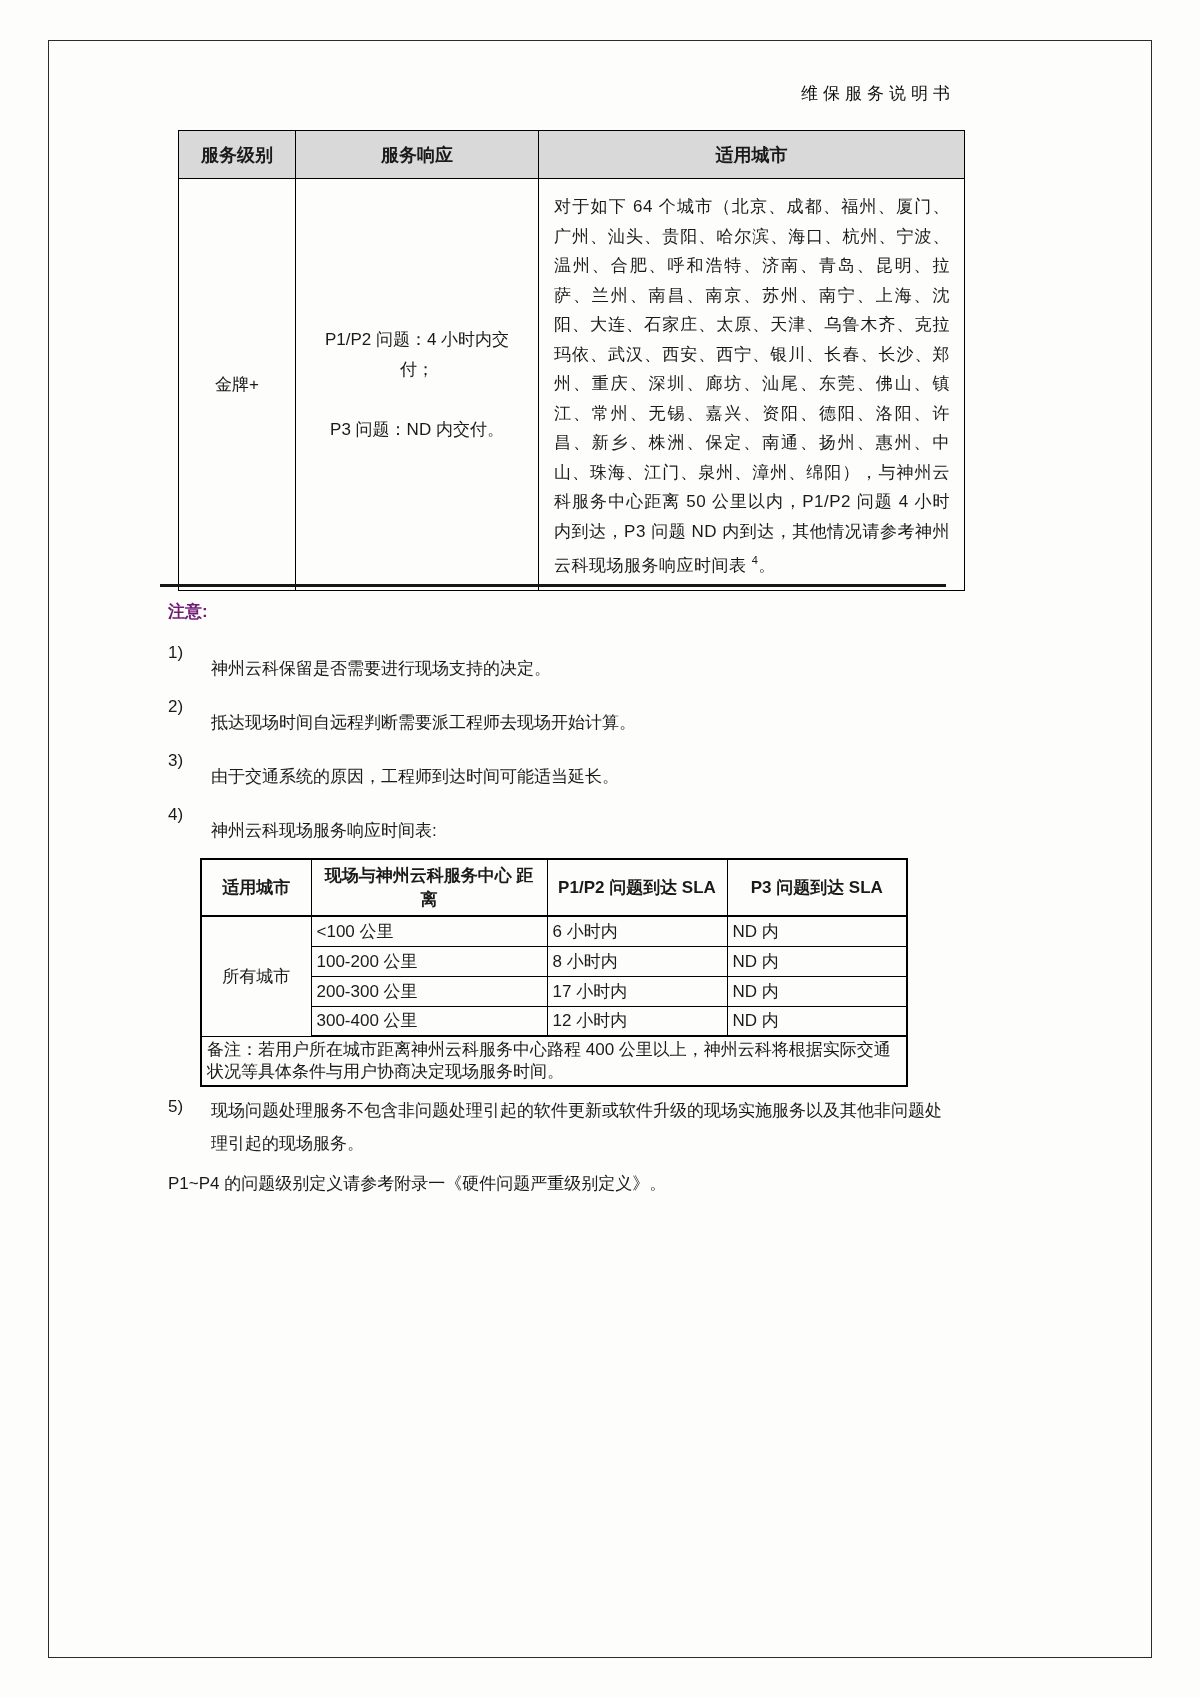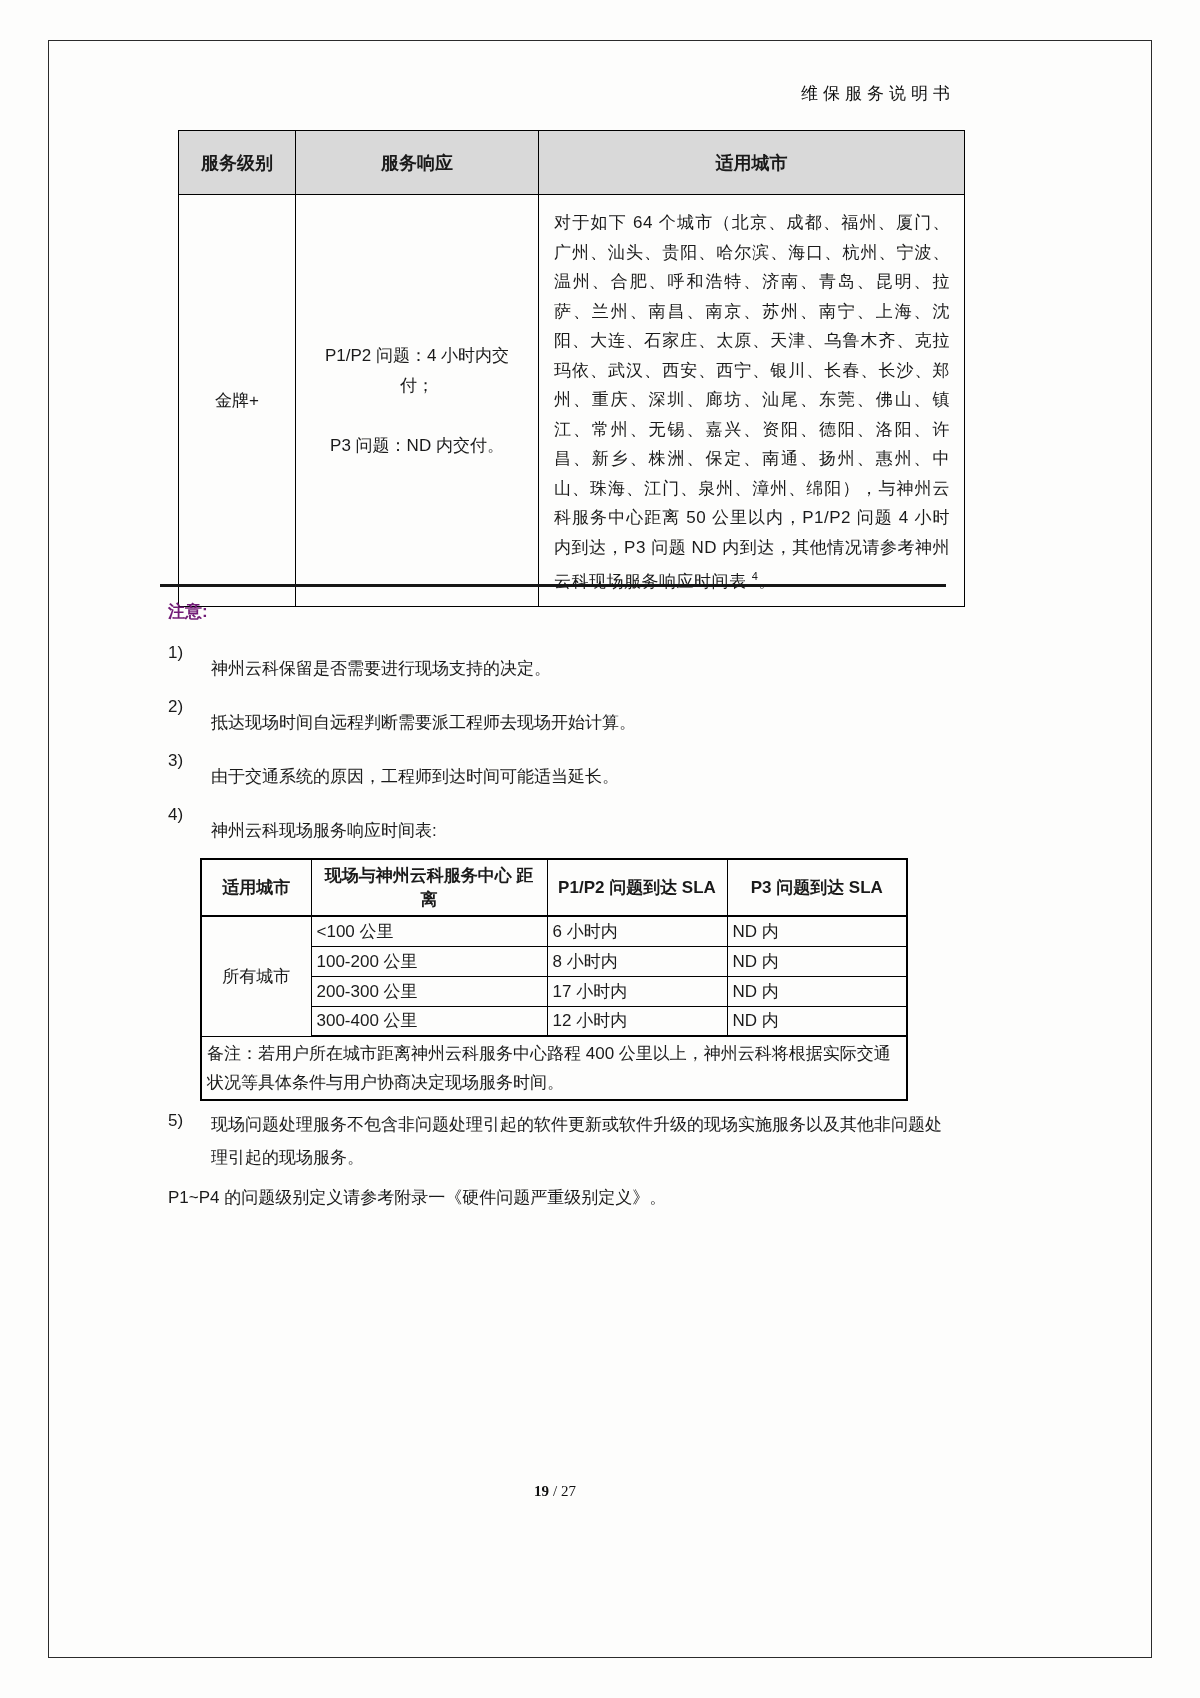--- a/index.html
+++ b/index.html
@@ -32,21 +32,21 @@
   table.t1 {
     position: absolute;
     left: 178px; top: 130px;
     width: 786px;
     border-collapse: collapse;
     table-layout: fixed;
   }
   table.t1 th, table.t1 td { border: 1.5px solid #000; }
   table.t1 th {
     background: #d9d9d9;
-    height: 64px;
+    height: 48px;
     font-size: 18px;
     font-weight: bold;
     text-align: center;
     vertical-align: middle;
   }
   table.t1 .c-level { width: 117px; }
   table.t1 .c-resp  { width: 243px; }
   table.t1 .c-city  { width: 426px; }
   td.t1-level {
     text-align: center;
@@ -119,21 +119,21 @@
   table.t2 .c2-p12  { width: 180px; }
   table.t2 .c2-p3   { width: 180px; }
   table.t2 td { height: 30px; padding: 2px 5px; vertical-align: middle; }
   td.t2-city {
     text-align: center;
     font-size: 17px;
     border-bottom: 2px solid #000;
   }
   table.t2 tr.last td { border-bottom: 2px solid #000; }
   td.t2-remark {
-    line-height: 29px;
+    line-height: 22px;
     padding: 8px 12px;
     font-size: 17px;
   }
   
   .item5 {
     display: flex;
     margin: 10px 0 0 8px;
     font-size: 17px;
   }
   .item5 .num { flex: 0 0 43px; }
@@ -252,16 +252,13 @@
       </table>
 
     <div class="item5">
       <span class="num">5)</span>
       <span class="txt">现场问题处理服务不包含非问题处理引起的软件更新或软件升级的现场实施服务以及其他非问题处理引起的现场服务。</span>
     </div>
 
     <div class="closing">P1~P4 的问题级别定义请参考附录一《硬件问题严重级别定义》。</div>
   </div>
 
-  <div class="footer">
-    <span class="pg">19</span><span class="sep">/</span><span>27</span>
-  </div>
 </div>
 
 </body></html>

